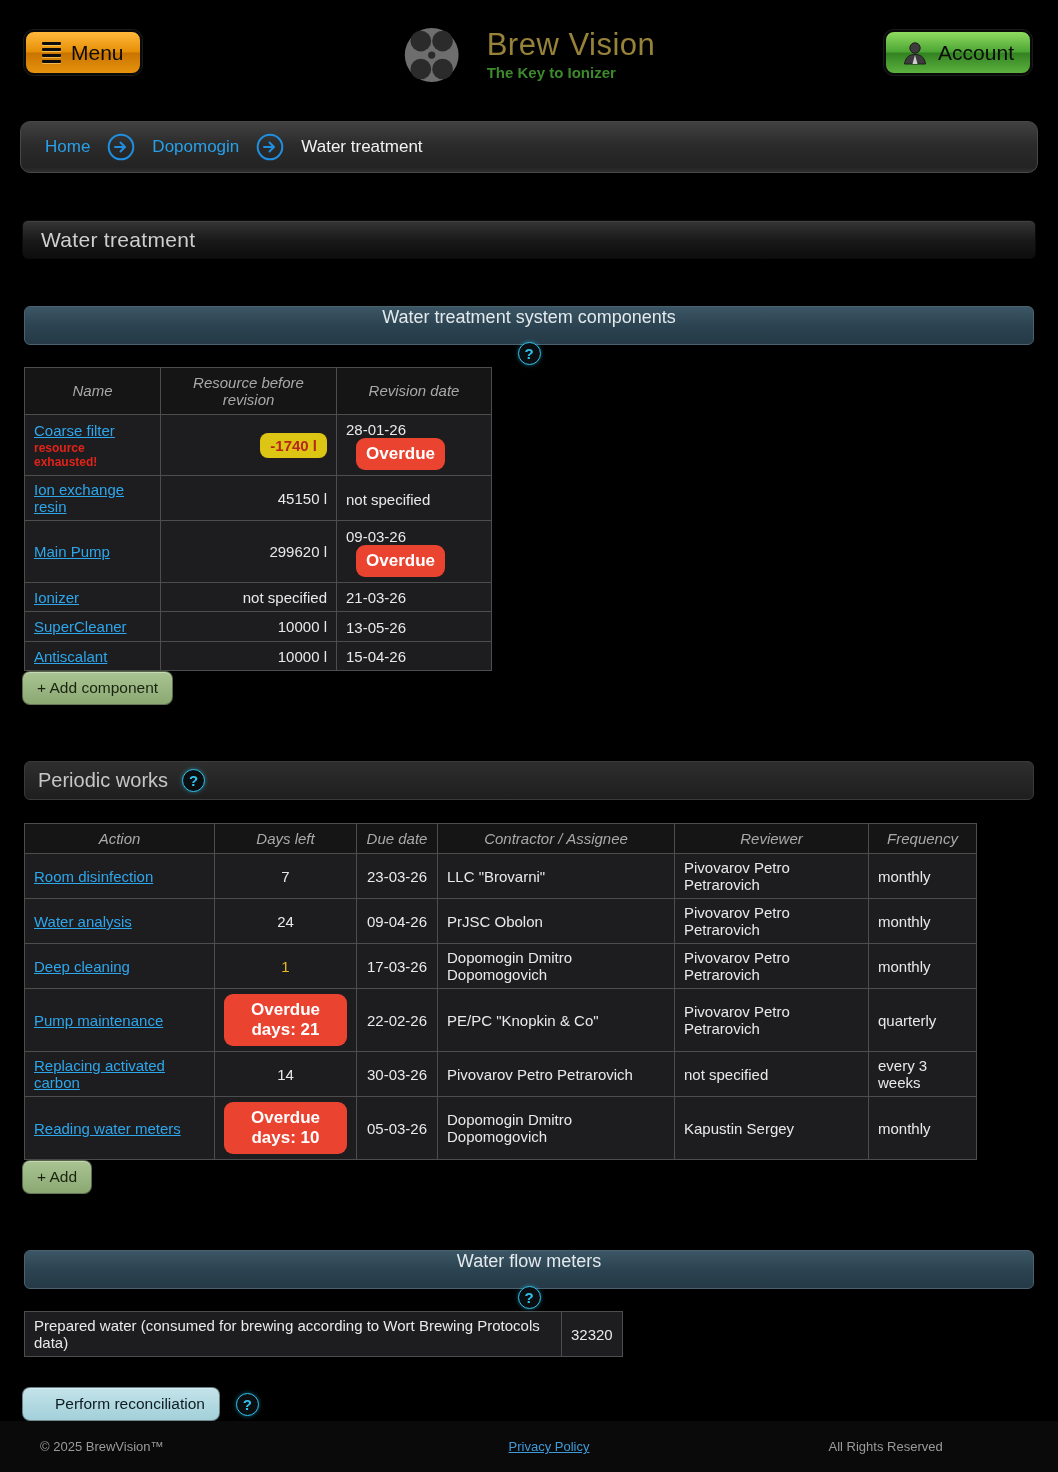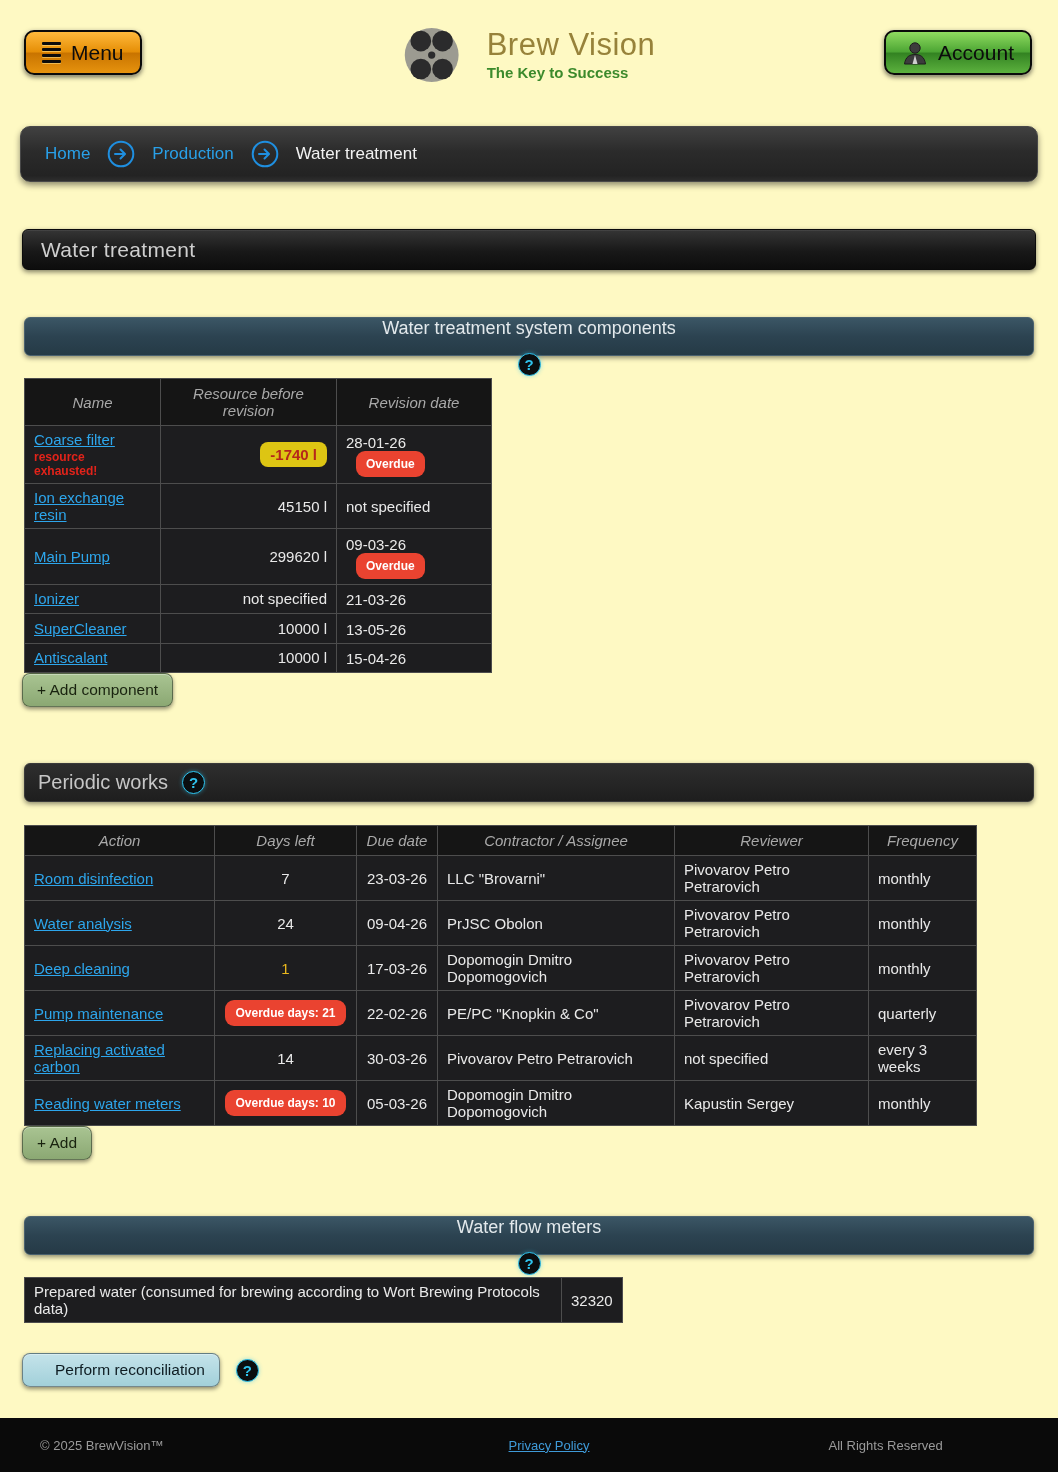--- a/index.html
+++ b/index.html
@@ -1,20 +1,20 @@
 <!DOCTYPE html>
 <html><head>
 <meta charset="utf-8">
 <style>
   * { margin:0; padding:0; box-sizing:border-box; }
   html,body { background:#1f1f1f; }
   body { font-family:"Liberation Sans", sans-serif; }
   .page {
     width:1058px; height:1472px; margin:0 auto;
-    background:#fef9c3;
+    background:#000000;
     display:flex; flex-direction:column; overflow:hidden;
   }
 
   
   .topbar { position:relative; height:112px; padding:30px 26px 0 24px;
             display:flex; justify-content:space-between; align-items:flex-start; }
   .menu-btn, .account-btn {
     display:flex; align-items:center; gap:10px;
     height:45px; padding:0 16px; border-radius:10px;
     border:2px solid #0a0a0a; cursor:pointer;
@@ -81,21 +81,21 @@
   }
   table.tbl td { border:1px solid #4d4d4d; padding:5px 9px; }
 
   a.tlink { color:#2da6ec; font-size:15px; }
   .warn-note { color:#e2231a; font-weight:bold; font-size:12px; margin-top:2px; }
 
   td.res-cell, td.val-cell { text-align:right; }
   .res-badge { display:inline-block; background:#ddc513; color:#b5271b; font-weight:bold;
                padding:4px 10px; border-radius:8px; }
   .overdue-badge { display:inline-block; background:#ea4330; color:#fff; font-weight:bold;
-                   font-size:12px; padding:6px 10px; border-radius:9px; vertical-align:middle; }
+                   font-size:17px; padding:6px 10px; border-radius:9px; vertical-align:middle; }
   td.date-cell .date-text { display:inline-block; min-width:64px; vertical-align:middle; }
   td.date-cell .overdue-badge { margin-left:10px; }
   td.center { text-align:center; }
   .days-warn { color:#eab81d; }
 
   
   .btn { border-radius:8px; border:1px solid rgba(0,0,0,.4); cursor:pointer;
          font-family:"Liberation Sans", sans-serif; font-size:15.5px; padding:7px 14px;
          box-shadow:0 2px 4px rgba(0,0,0,.45), inset 0 1px 0 rgba(255,255,255,.35); }
   .btn.green { background:linear-gradient(#a9c492, #8ba873); color:#19230f; margin:0 0 0 22px; }
@@ -135,21 +135,21 @@
       <svg width="58" height="58" viewBox="0 0 56 56">
         <circle cx="28" cy="28" r="26" fill="#868686" opacity="0.82"></circle>
         <circle cx="17.5" cy="14.5" r="10" fill="#2b2b2c"></circle>
         <circle cx="38.5" cy="14.5" r="10" fill="#2b2b2c"></circle>
         <circle cx="17.5" cy="41.5" r="10" fill="#2b2b2c"></circle>
         <circle cx="38.5" cy="41.5" r="10" fill="#2b2b2c"></circle>
         <circle cx="28" cy="28" r="3.5" fill="#2b2b2c"></circle>
       </svg>
       <div class="logo-text">
         <div class="logo-title">Brew Vision</div>
-        <div class="logo-tagline">The Key to Success</div>
+        <div class="logo-tagline">The Key to Ionizer</div>
       </div>
     </div>
 
     <button class="account-btn">
       <span class="person-icon">
         <svg width="26" height="26" viewBox="0 0 26 26">
           <circle cx="13" cy="8" r="5.2" fill="#3c3c3c" stroke="#1d1d1d" stroke-width="1"></circle>
           <path d="M2.5 24 C3.5 16.5 8 14.5 13 14.5 C18 14.5 22.5 16.5 23.5 24 Z" fill="#3c3c3c" stroke="#1d1d1d" stroke-width="1"></path>
           <path d="M13 15 L10.5 24 L15.5 24 Z" fill="#cfcfcf"></path>
         </svg>
@@ -159,21 +159,21 @@
   </header>
 
   <nav class="breadcrumb">
     <a href="#" class="crumb-link">Home</a>
     <span class="crumb-arrow">
       <svg width="28" height="28" viewBox="0 0 28 28">
           <circle cx="14" cy="14" r="12.3" fill="none" stroke="#1f8fe0" stroke-width="2"></circle>
           <path d="M8 14 h9 M13.5 9.5 l4.5 4.5 -4.5 4.5" fill="none" stroke="#1f8fe0" stroke-width="2" stroke-linecap="round" stroke-linejoin="round"></path>
         </svg>
     </span>
-    <a href="#" class="crumb-link">Production</a>
+    <a href="#" class="crumb-link">Dopomogin</a>
     <span class="crumb-arrow">
       <svg width="28" height="28" viewBox="0 0 28 28">
           <circle cx="14" cy="14" r="12.3" fill="none" stroke="#1f8fe0" stroke-width="2"></circle>
           <path d="M8 14 h9 M13.5 9.5 l4.5 4.5 -4.5 4.5" fill="none" stroke="#1f8fe0" stroke-width="2" stroke-linecap="round" stroke-linejoin="round"></path>
         </svg>
     </span>
     <span class="crumb-current">Water treatment</span>
   </nav>
 
   <div class="title-bar">

